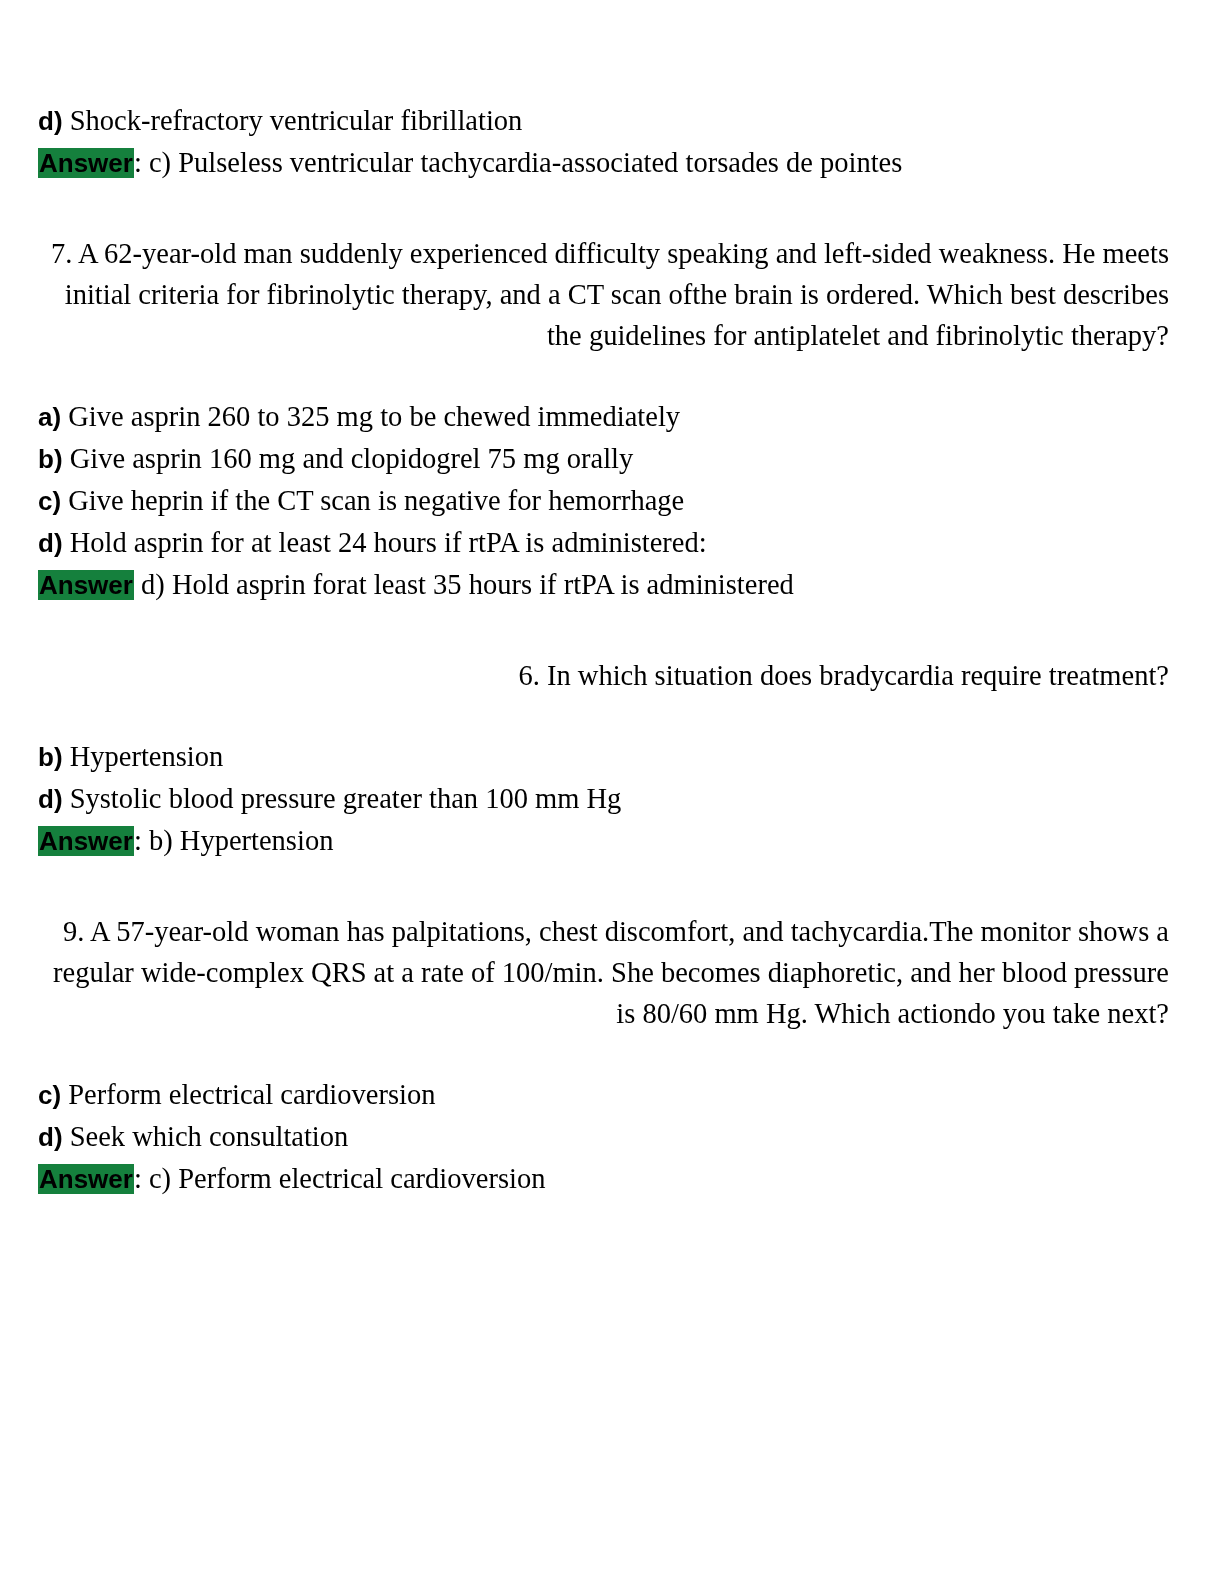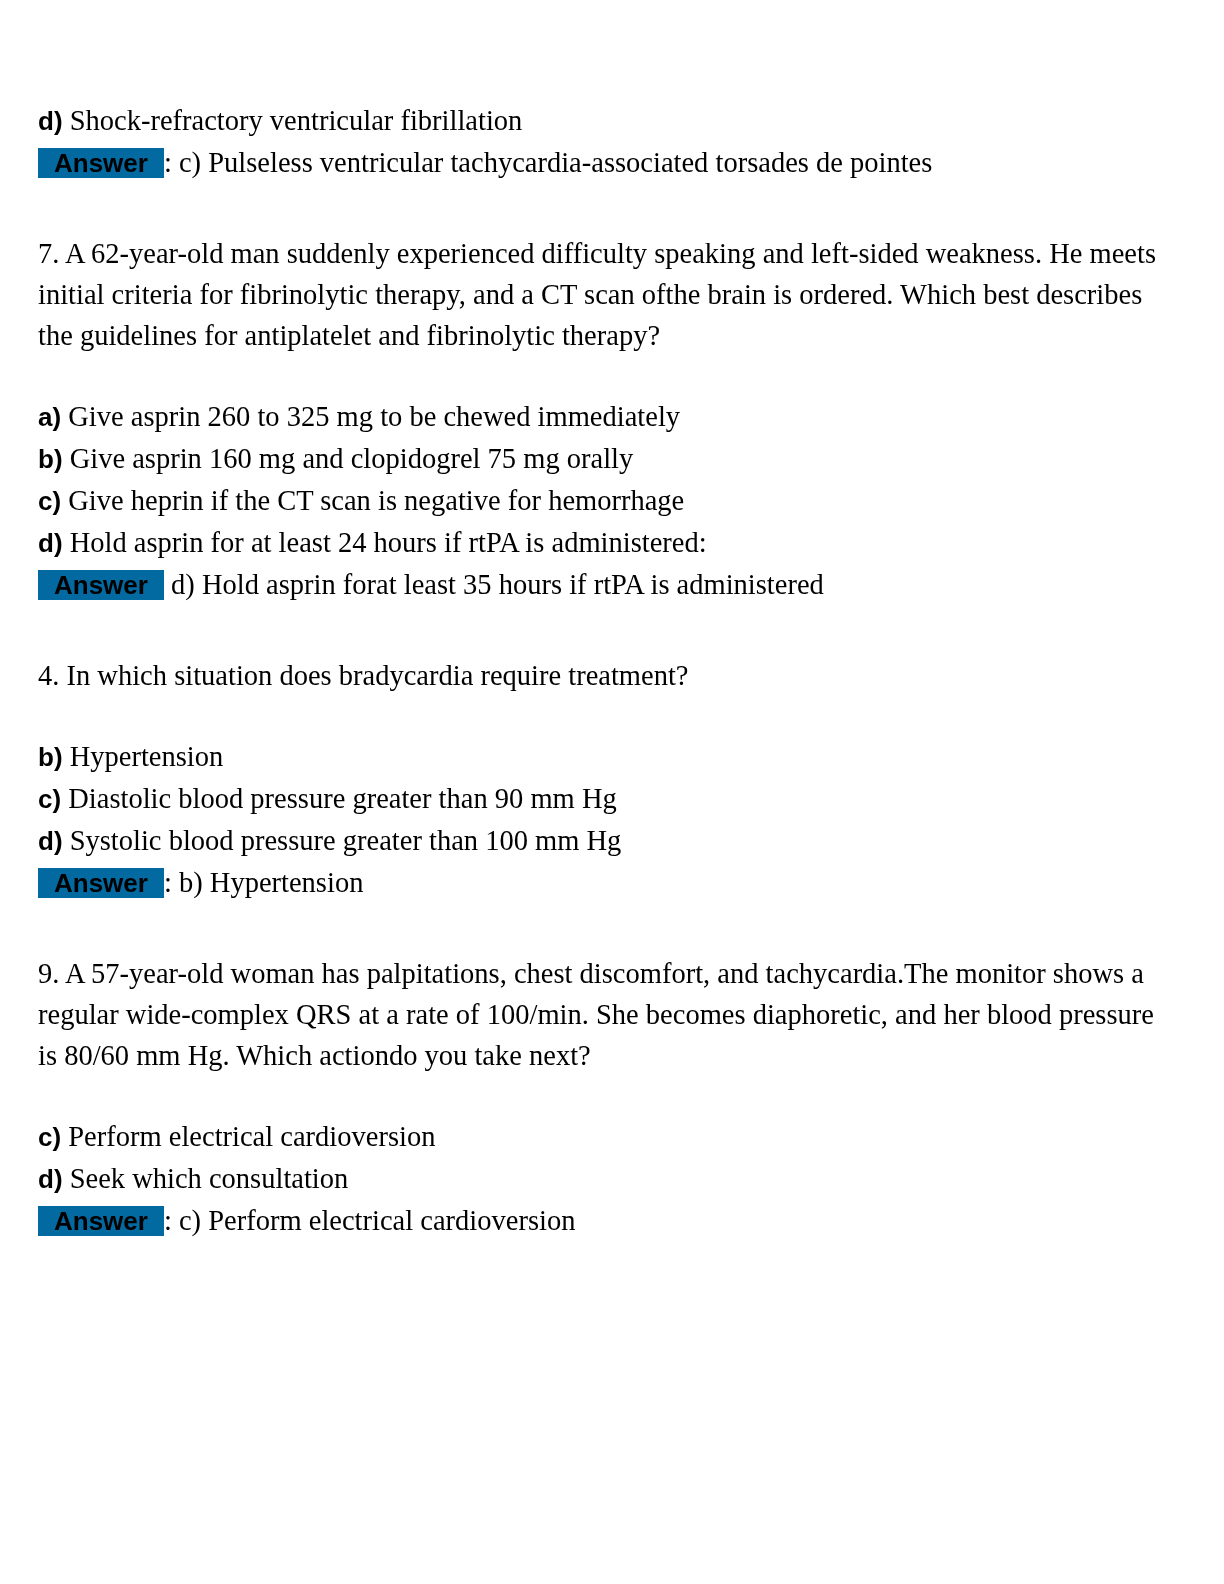--- a/index.html
+++ b/index.html
@@ -34,40 +34,41 @@
   }
   .gap-md {
     height: 40px;
   }
   .opt-label {
     font-weight: bold;
     font-family: "Liberation Sans", sans-serif;
     font-size: 26px;
   }
   .answer-tag {
-    background: #0369a1;
+    background: #15803d;
     font-weight: bold;
     font-family: "Liberation Sans", sans-serif;
     font-size: 26px;
-    padding: 0 16px;
+    padding: 0 1px;
   }
   .qtext {
     font-size: 28.5px;
     line-height: 41px;
     text-align: left;
   }
   .options .line {
     line-height: 41px;
   }
   .answer-line {
     line-height: 41px;
     font-size: 28.5px;
   }
   .stem-wide {
     max-width: 1135px;
+    text-align: right;
   }
 </style>
 </head>
 <body>
 
 <div class="page">
 
   <div class="block">
     <div class="options">
       <div class="line">
@@ -104,30 +105,26 @@
       </div>
     </div>
     <div class="answer-line">
       <span class="answer-tag">Answer</span><span></span><span> d) Hold asprin forat least 35 hours if rtPA is administered</span>
     </div>
   </div>
 
   <div class="gap-lg"></div>
 
   <div class="block">
-    <div class="qtext stem-wide">4. In which situation does bradycardia require treatment?</div>
+    <div class="qtext stem-wide">6. In which situation does bradycardia require treatment?</div>
     <div class="gap-md"></div>
     <div class="options">
       <div class="line">
         <span class="opt-label">b)</span>
         <span>Hypertension</span>
-      </div>
-      <div class="line">
-        <span class="opt-label">c)</span>
-        <span>Diastolic blood pressure greater than 90 mm Hg</span>
       </div>
       <div class="line">
         <span class="opt-label">d)</span>
         <span>Systolic blood pressure greater than 100 mm Hg</span>
       </div>
     </div>
     <div class="answer-line">
       <span class="answer-tag">Answer</span><span>:</span><span> b) Hypertension</span>
     </div>
   </div>

